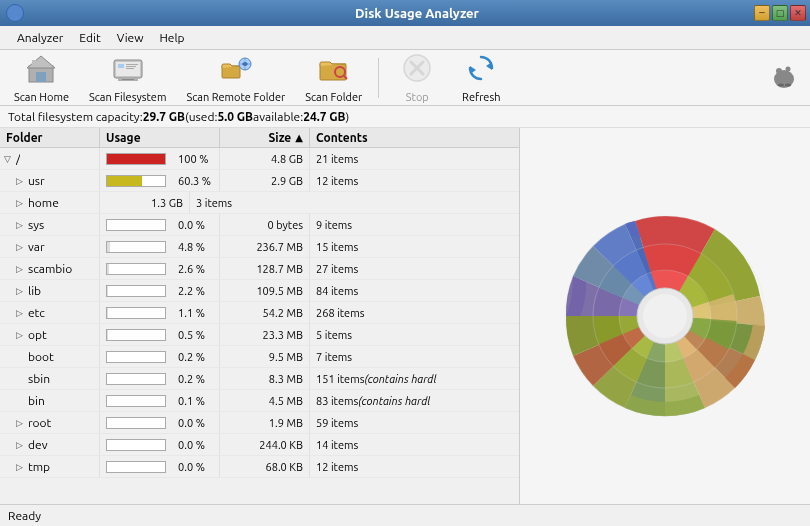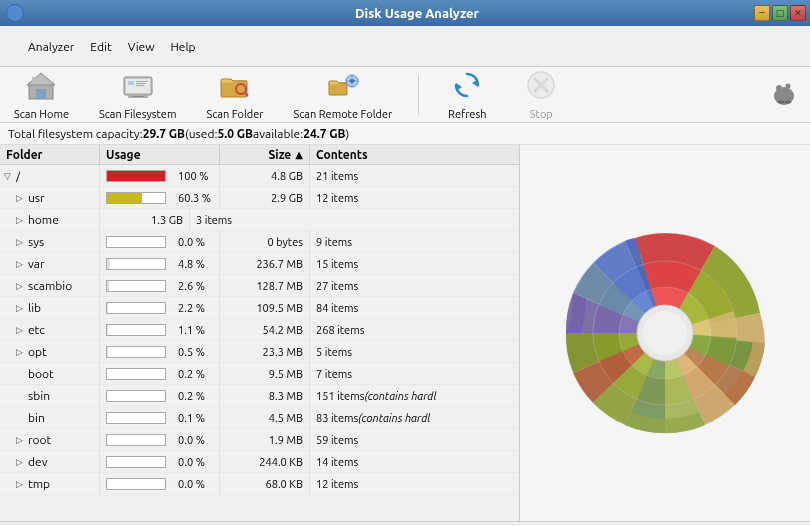--- a/index.html
+++ b/index.html
@@ -31,40 +31,40 @@
     }
     .win-btn.minimize { background: linear-gradient(to bottom, #f0c060, #d0a030); }
     .win-btn.maximize { background: linear-gradient(to bottom, #80c080, #50a050); }
     .win-btn.close { background: linear-gradient(to bottom, #e07070, #c04040); }
     
     
     #menubar {
       background: #f0f0f0;
       border-bottom: 1px solid #ccc;
       display: flex;
-      padding: 2px 20px;
-      height: 41px;
+      padding: 2px 9px;
+      height: 24px;
       align-items: center;
     }
     .menu-item {
       padding: 2px 8px;
       cursor: pointer;
       border-radius: 3px;
       font-size: 12px;
     }
     
     
     #toolbar {
       background: #f5f5f5;
       border-bottom: 1px solid #ccc;
       display: flex;
       align-items: center;
       padding: 4px 6px;
       height: 56px;
-      gap: 14px;
+      gap: 4px;
     }
     .toolbar-btn {
       display: flex;
       flex-direction: column;
       align-items: center;
       padding: 4px 8px;
       cursor: pointer;
       border-radius: 4px;
       min-width: 60px;
     }
@@ -268,69 +268,69 @@
         <rect x="10" y="27" width="12" height="1" fill="#888"></rect>
         <rect x="6" y="12" width="6" height="4" fill="#aaccee"></rect>
         <rect x="14" y="12" width="12" height="1" fill="#aaa"></rect>
         <rect x="14" y="14" width="10" height="1" fill="#aaa"></rect>
         <rect x="14" y="16" width="8" height="1" fill="#aaa"></rect>
       </svg>
     </div>
     <div class="label">Scan Filesystem</div>
   </div>
 
-  <div class="toolbar-btn">
-    <div class="icon">
-      <svg width="32" height="32" viewBox="0 0 32 32">
-        <rect x="2" y="12" width="26" height="16" rx="1" fill="#d4a843" stroke="#b08030" stroke-width="1"></rect>
-        <path d="M2,14 L2,11 Q2,10 4,10 L12,10 L14,12 L28,12" fill="#e8c060" stroke="#b08030" stroke-width="1"></path>
-        <circle cx="22" cy="20" r="5" fill="none" stroke="#cc4444" stroke-width="2"></circle>
-        <line x1="26" y1="24" x2="29" y2="27" stroke="#cc4444" stroke-width="2"></line>
-      </svg>
-    </div>
-    <div class="label">Scan Folder</div>
-  </div>
-
   <div class="toolbar-btn" style="min-width:80px;">
     <div class="icon">
       <svg width="32" height="32" viewBox="0 0 32 32">
         <rect x="2" y="14" width="18" height="12" rx="1" fill="#d4a843" stroke="#b08030" stroke-width="1"></rect>
         <path d="M2,16 L2,13 Q2,12 4,12 L10,12 L12,14 L20,14" fill="#e8c060" stroke="#b08030" stroke-width="1"></path>
         <circle cx="25" cy="12" r="6" fill="#aaccff" stroke="#5588bb" stroke-width="1"></circle>
         <path d="M22,12 Q25,8 28,12 Q25,16 22,12Z" fill="#3366aa"></path>
         <line x1="25" y1="6" x2="25" y2="18" stroke="#5588bb" stroke-width="0.5"></line>
         <line x1="19" y1="12" x2="31" y2="12" stroke="#5588bb" stroke-width="0.5"></line>
       </svg>
     </div>
     <div class="label">Scan Remote Folder</div>
   </div>
 
+  <div class="toolbar-btn">
+    <div class="icon">
+      <svg width="32" height="32" viewBox="0 0 32 32">
+        <rect x="2" y="12" width="26" height="16" rx="1" fill="#d4a843" stroke="#b08030" stroke-width="1"></rect>
+        <path d="M2,14 L2,11 Q2,10 4,10 L12,10 L14,12 L28,12" fill="#e8c060" stroke="#b08030" stroke-width="1"></path>
+        <circle cx="22" cy="20" r="5" fill="none" stroke="#cc4444" stroke-width="2"></circle>
+        <line x1="26" y1="24" x2="29" y2="27" stroke="#cc4444" stroke-width="2"></line>
+      </svg>
+    </div>
+    <div class="label">Scan Folder</div>
+  </div>
+
   <div class="toolbar-separator"></div>
+
+  <div class="toolbar-btn disabled">
+    <div class="icon">
+      <svg width="32" height="32" viewBox="0 0 32 32">
+        <circle cx="16" cy="16" r="13" fill="#dddddd" stroke="#aaaaaa" stroke-width="1.5"></circle>
+        <line x1="10" y1="10" x2="22" y2="22" stroke="#aaaaaa" stroke-width="3" stroke-linecap="round"></line>
+        <line x1="22" y1="10" x2="10" y2="22" stroke="#aaaaaa" stroke-width="3" stroke-linecap="round"></line>
+      </svg>
+    </div>
+    <div class="label">Stop</div>
+  </div>
 
   <div class="toolbar-btn">
     <div class="icon">
       <svg width="32" height="32" viewBox="0 0 32 32">
         <path d="M16,5 A11,11 0 0,1 27,16" fill="none" stroke="#3388cc" stroke-width="2.5" stroke-linecap="round"></path>
         <path d="M16,27 A11,11 0 0,1 5,16" fill="none" stroke="#3388cc" stroke-width="2.5" stroke-linecap="round"></path>
         <polygon points="27,10 27,18 21,14" fill="#3388cc"></polygon>
         <polygon points="5,22 5,14 11,18" fill="#3388cc"></polygon>
       </svg>
     </div>
     <div class="label">Refresh</div>
-  </div>
-
-  <div class="toolbar-btn disabled">
-    <div class="icon">
-      <svg width="32" height="32" viewBox="0 0 32 32">
-        <circle cx="16" cy="16" r="13" fill="#dddddd" stroke="#aaaaaa" stroke-width="1.5"></circle>
-        <line x1="10" y1="10" x2="22" y2="22" stroke="#aaaaaa" stroke-width="3" stroke-linecap="round"></line>
-        <line x1="22" y1="10" x2="10" y2="22" stroke="#aaaaaa" stroke-width="3" stroke-linecap="round"></line>
-      </svg>
-    </div>
-    <div class="label">Stop</div>
   </div>
 
   <div style="flex:1;"></div>
 
   <div style="margin-right:4px;">
     <svg width="32" height="32" viewBox="0 0 32 32">
       <ellipse cx="16" cy="18" rx="10" ry="9" fill="#888"></ellipse>
       <circle cx="11" cy="10" r="3" fill="#888"></circle>
       <circle cx="20" cy="8" r="2.5" fill="#888"></circle>
       <ellipse cx="13" cy="24" rx="3" ry="1.5" fill="#666"></ellipse>

